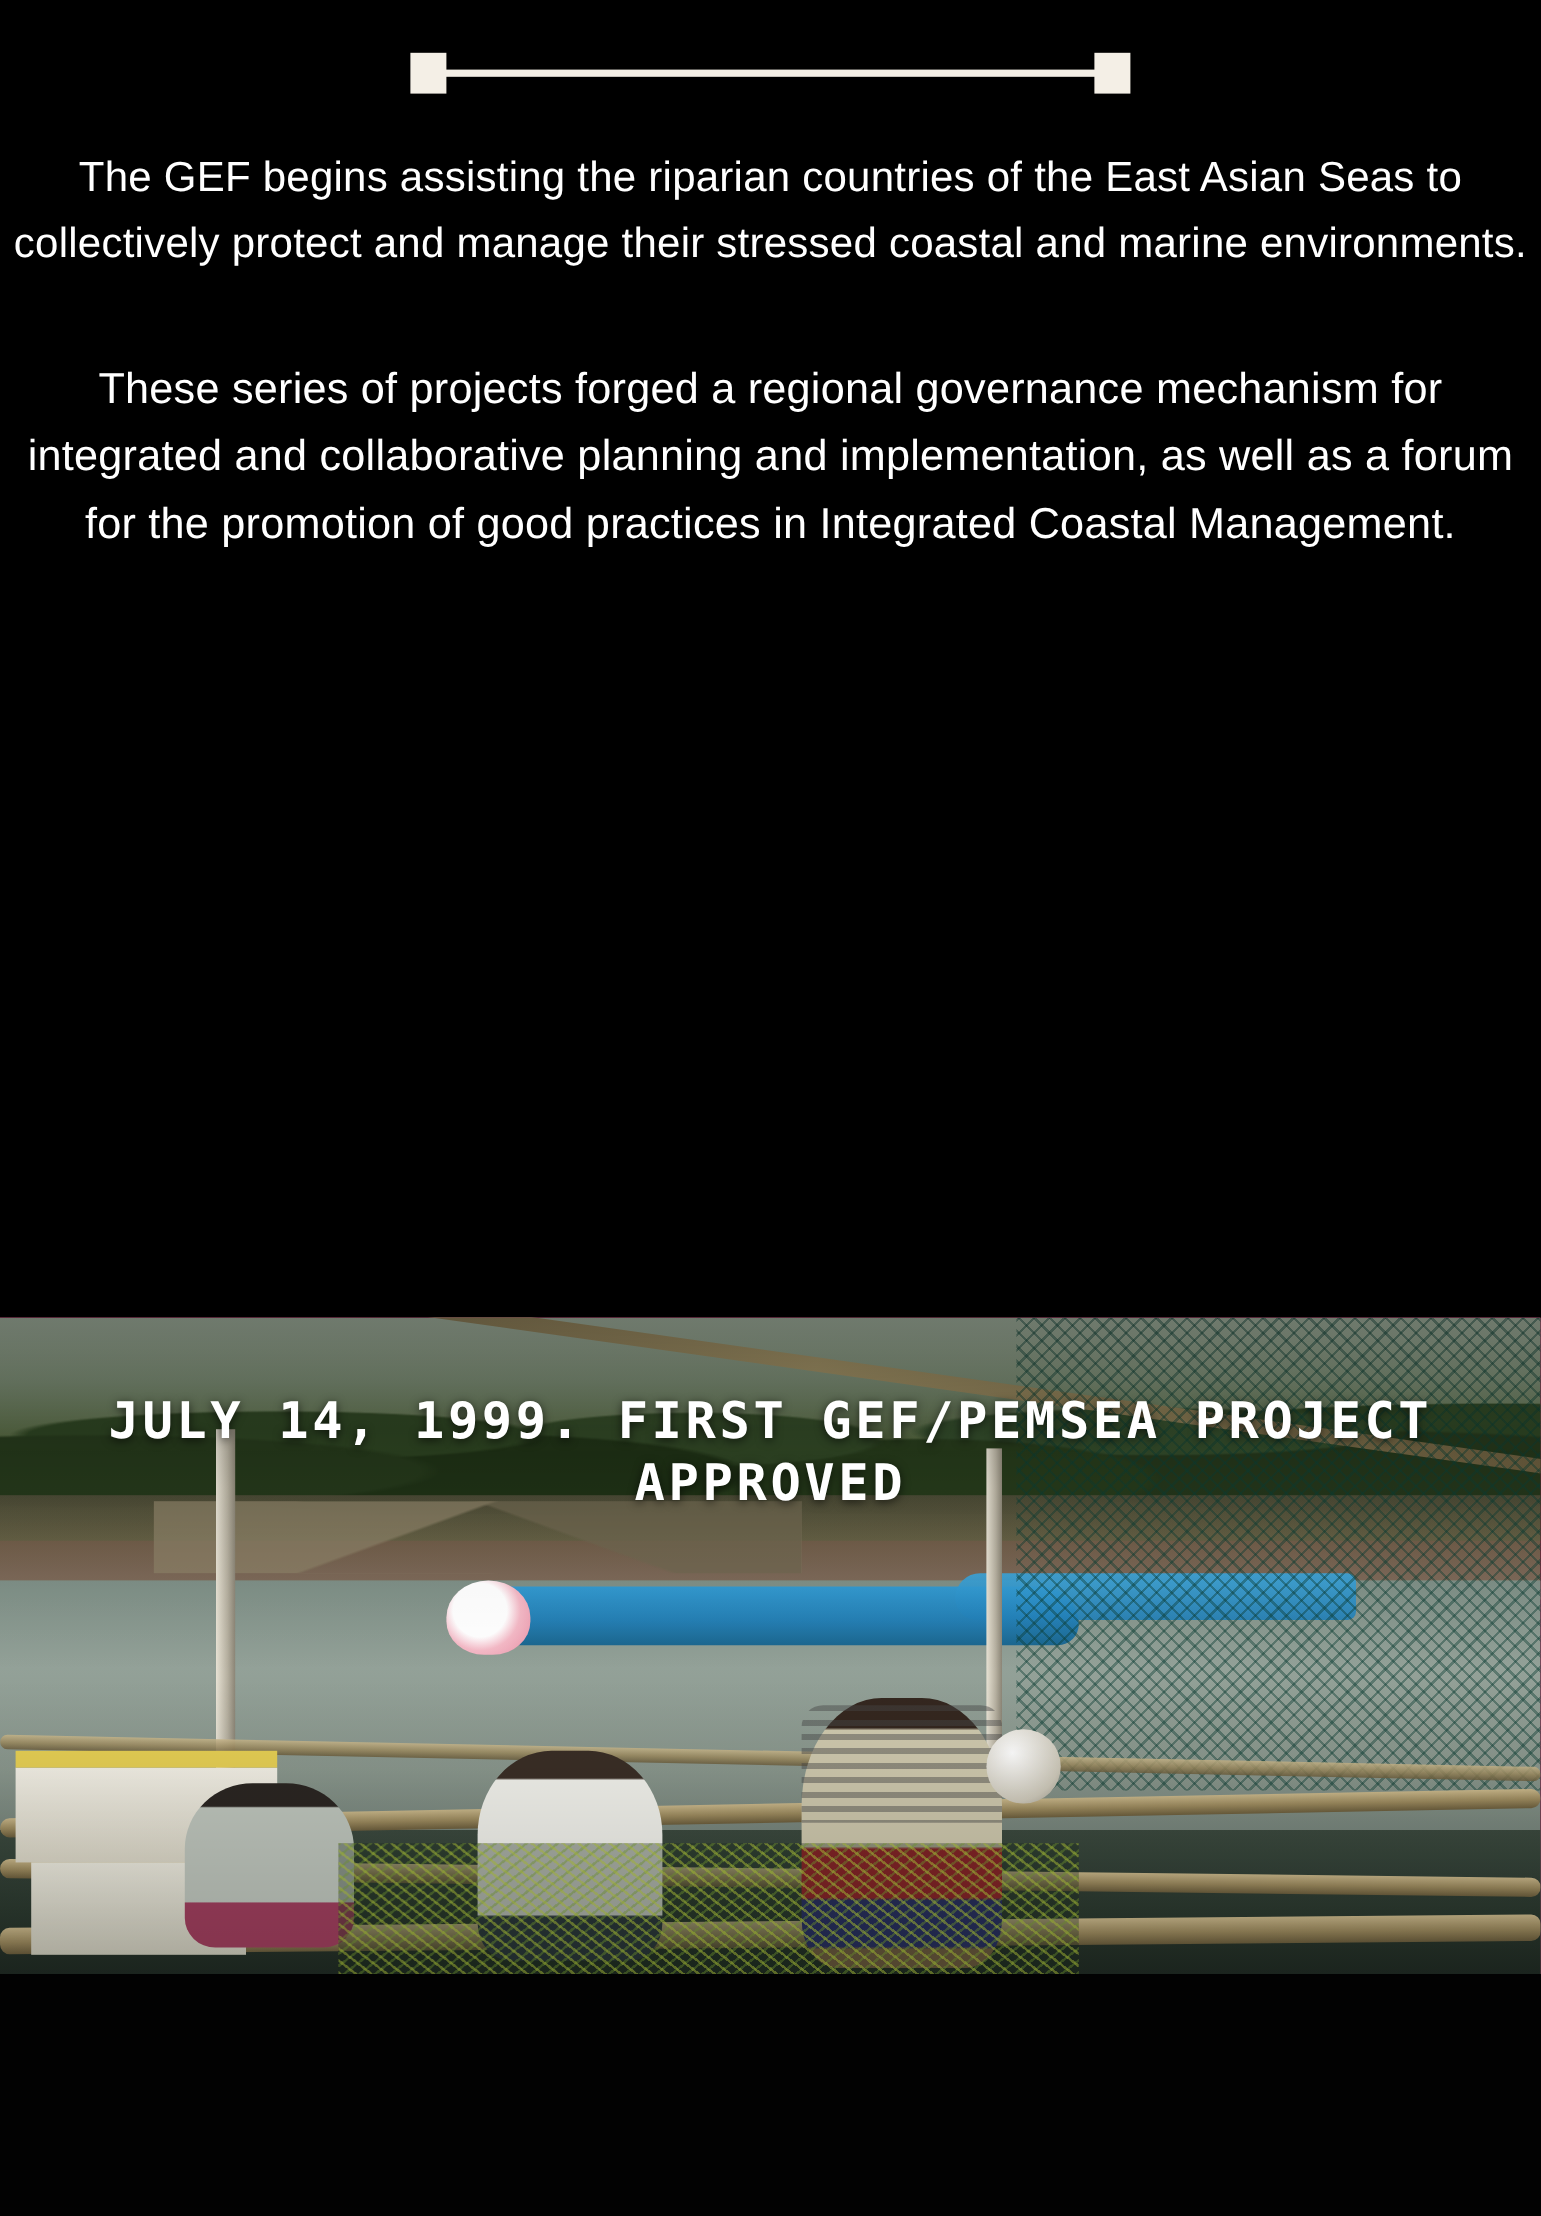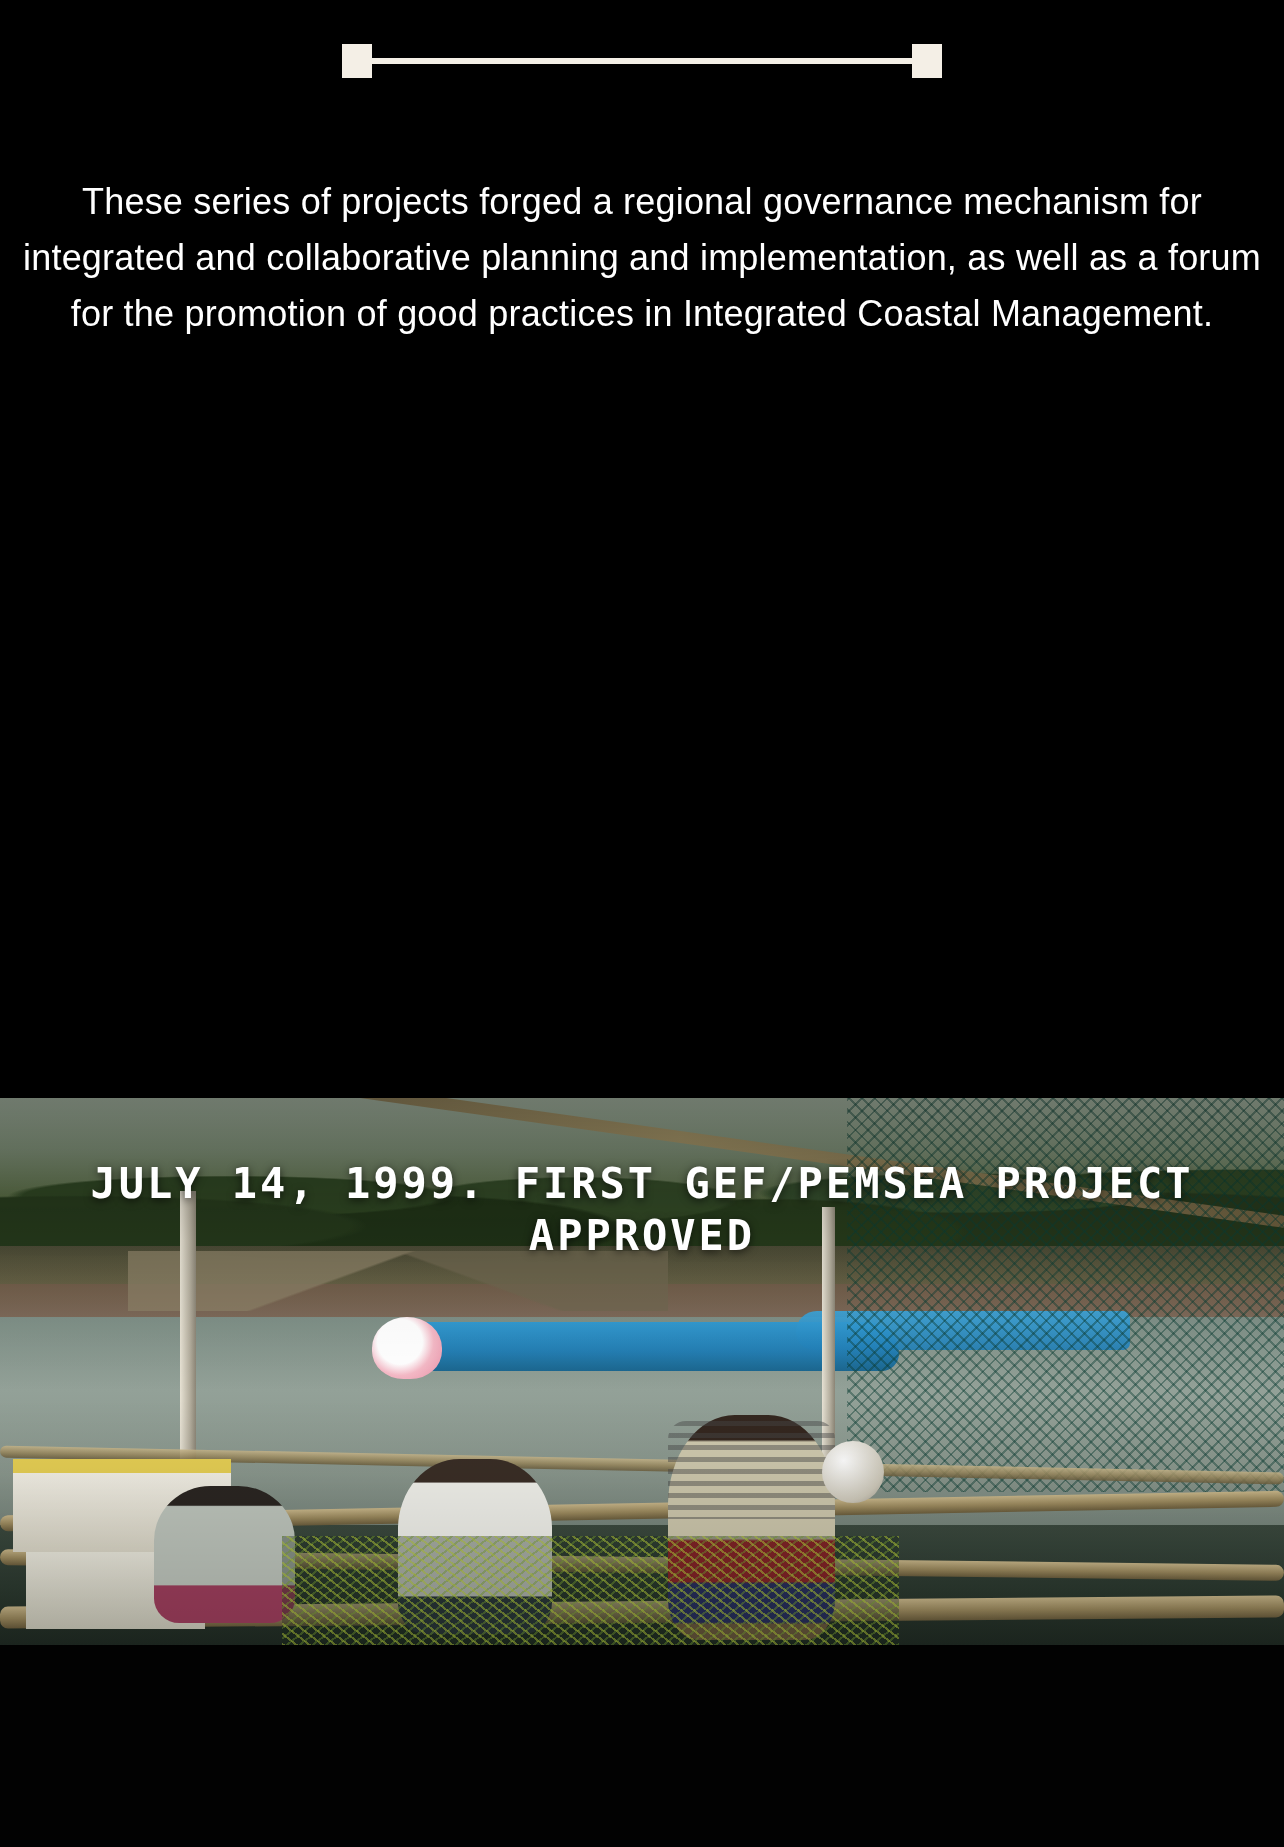--- a/index.html
+++ b/index.html
@@ -61,21 +61,21 @@
   .divider .cap.right { right: 0; }
 
   .para {
     color: #ffffff;
     font-size: 35px;
     line-height: 55px;
     font-weight: 400;
     letter-spacing: 0.2px;
   }
   .para.p1 { margin-top: 42px; }
-  .para.p2 { margin-top: 96px; font-size: 36px; line-height: 56px; }
+  .para.p2 { margin-top: 66px; font-size: 36px; line-height: 56px; }
 
   
   .photo {
     position: absolute;
     top: 1098px; left: 0;
     width: 1284px;
     height: 547px;
     overflow: hidden;
     background: #be185d;
   }
@@ -239,20 +239,21 @@
 
   <div class="top-block">
 
 
     <div class="divider">
       <div class="cap left"></div>
       <div class="bar"></div>
       <div class="cap right"></div>
     </div>
 
+    <p class="para p1">The GEF begins assisting the riparian countries of the East Asian Seas to collectively protect and manage their stressed coastal and marine environments.</p>
 
     <p class="para p2">These series of projects forged a regional governance mechanism for integrated and collaborative planning and implementation, as well as a forum for the promotion of good practices in Integrated Coastal Management.</p>
   </div>
 
   <div class="photo">
     <div class="ph-sky"></div>
     <div class="ph-trees"></div>
     <div class="ph-shore"></div>
     <div class="ph-huts"></div>
     <div class="ph-water"></div>

